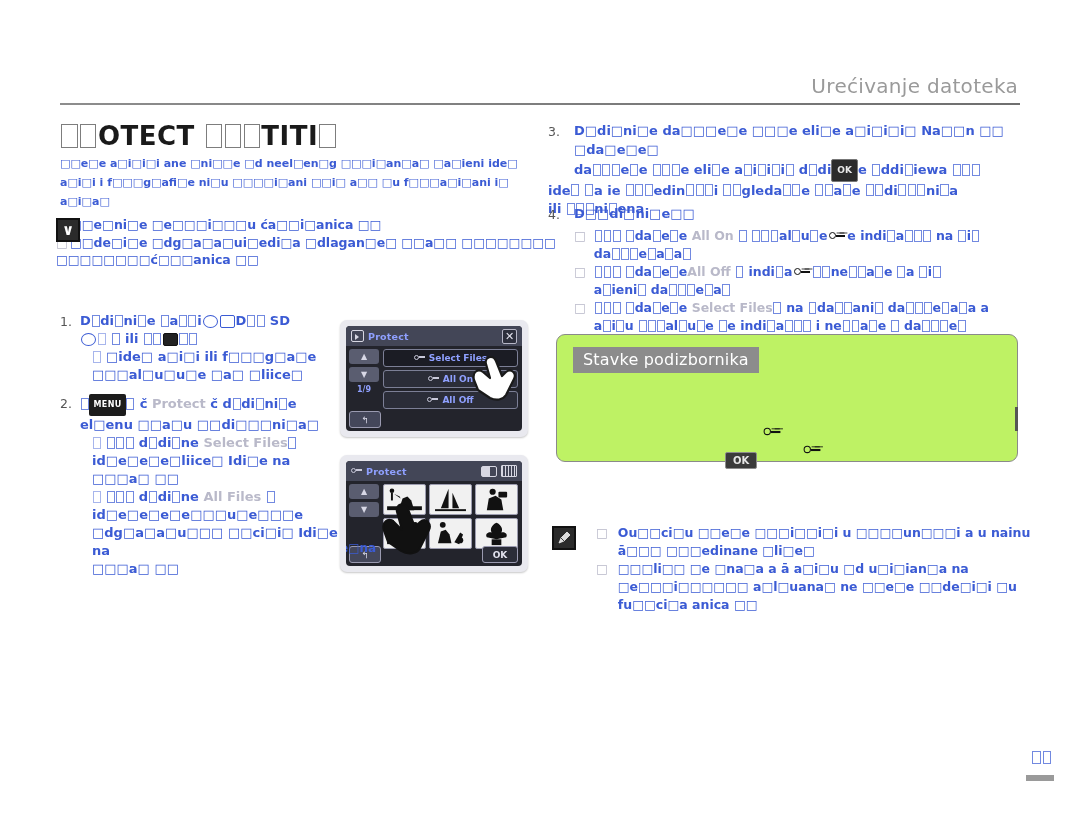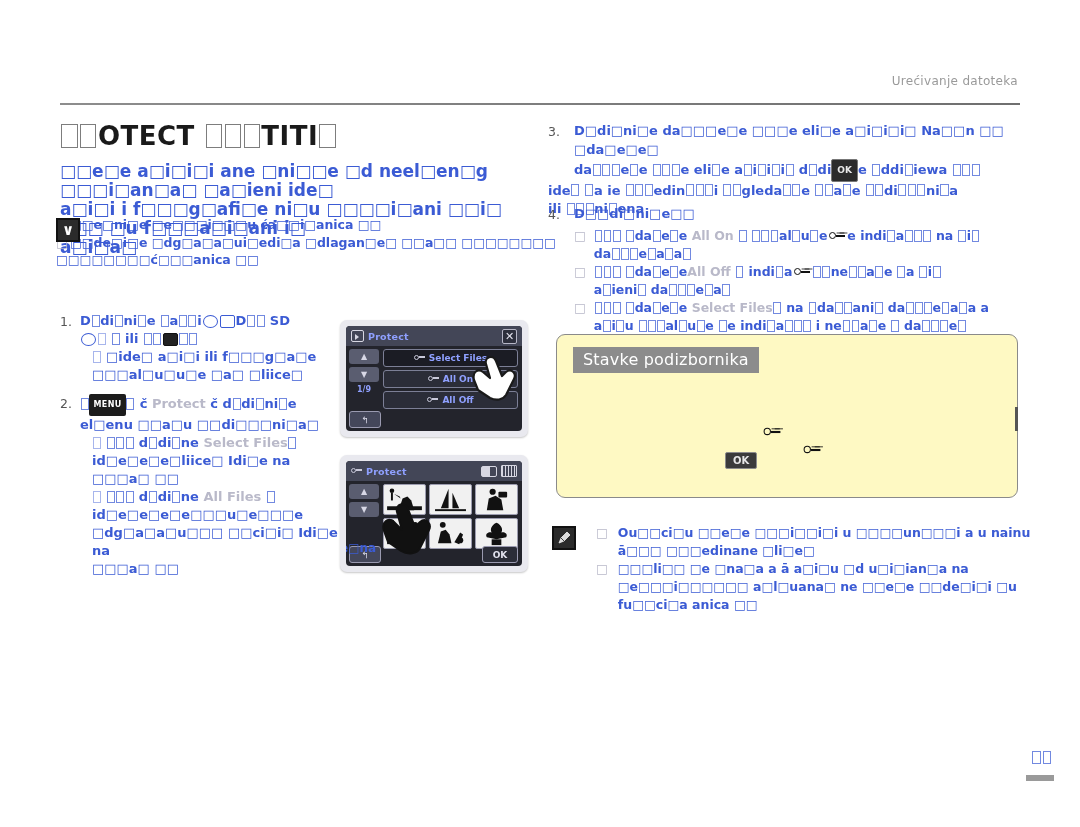--- a/index.html
+++ b/index.html
@@ -8,21 +8,21 @@
     background:#ffffff;
     font-family:"DejaVu Sans","Liberation Sans",sans-serif;
     position:relative;
     overflow:hidden;
   }
   .page{position:absolute;inset:0;}
 
   
   .hdr-title{
     position:absolute; right:62px; top:74px;
-    font-size:12px; color:#9a9a9a; letter-spacing:.3px;
+    font-size:20px; color:#9a9a9a; letter-spacing:.3px;
     font-family:"DejaVu Sans","Liberation Sans",sans-serif;
     white-space:nowrap;
   }
   .hdr-rule{
     position:absolute; left:60px; top:103px; width:960px; height:2px;
     background:linear-gradient(to right,#8d8d8d,#6f6f6f);
   }
 
   
   .sec-title{
@@ -37,22 +37,22 @@
     width:.62em;height:.92em;
     border:1.4px solid currentColor;
     vertical-align:-.12em;
     margin:0 .055em;
     box-sizing:border-box;
     opacity:.72;
   }
   .tofu.lite{opacity:.45;}
 
   .intro{
-    position:absolute; left:60px; top:162px; width:470px;
-    font-size:17px; line-height:19px; font-weight:bold; color:#3b5bd4;
+    position:absolute; left:60px; top:154px; width:470px;
+    font-size:11px; line-height:19px; font-weight:bold; color:#3b5bd4;
   }
 
   
   .caution{
     position:absolute; left:56px; top:216px; width:500px;
   }
   .ico-box{
     width:24px;height:24px;border:2px solid #111;background:#2b2b2b;
     display:inline-flex;align-items:center;justify-content:center;
     color:#fff;font-size:15px;font-weight:bold;line-height:1;
@@ -214,22 +214,22 @@
     position:absolute;left:548px;top:122px;width:490px;
     font-size:13px;line-height:18.5px;
   }
   .rstep{display:flex;margin-bottom:4px;}
   .rstep-n{width:26px;flex:0 0 26px;color:#555;font-size:12.5px;padding-top:1px;}
   .rstep-b{flex:1;font-weight:bold;color:#3b5bd4;}
   .r4list{font-size:12.5px;line-height:18px;font-weight:bold;color:#3b5bd4;}
 
   
   .panel{
-    position:absolute;left:556px;top:334px;width:462px;height:164px;
-    border:1.6px solid #8a8a8a;border-radius:9px;background:#fef9c3;
+    position:absolute;left:556px;top:334px;width:462px;height:128px;
+    border:1.6px solid #8a8a8a;border-radius:9px;background:#bef264;
     box-sizing:border-box;
   }
   .panel-hd{
     position:absolute;left:16px;top:12px;
     background:#8c8c8c;color:#fff;font-size:16px;
     padding:3px 10px 4px;letter-spacing:.2px;
     font-family:"DejaVu Sans","Liberation Sans",sans-serif;
   }
   .pk{position:absolute;}
   .pk .key-ico{transform:scale(1.05);}

